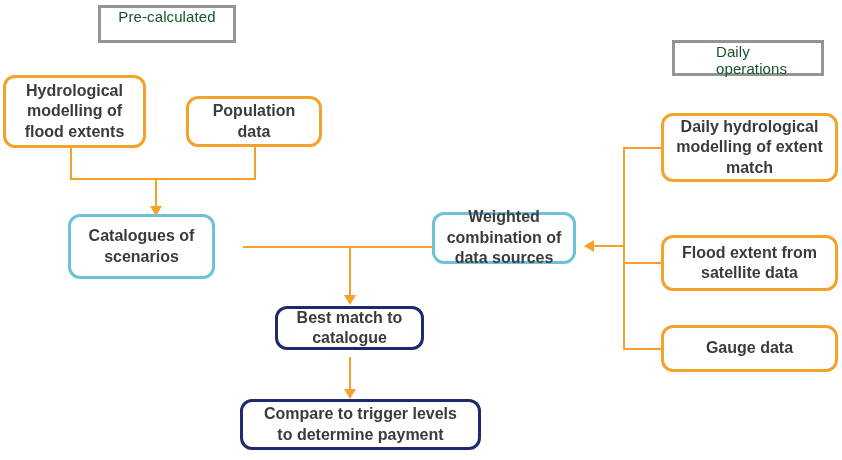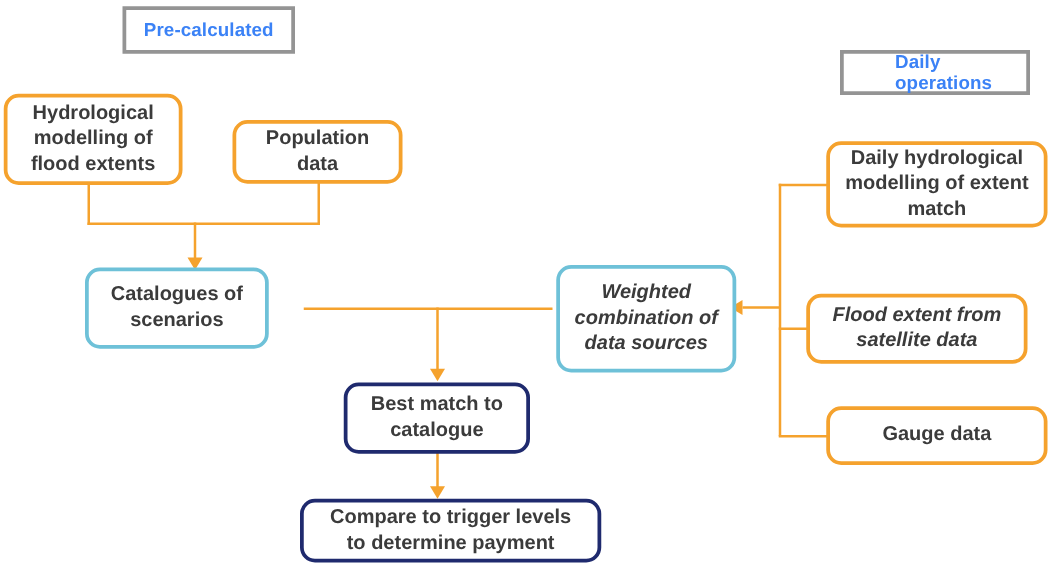--- a/index.html
+++ b/index.html
@@ -14,25 +14,25 @@
     background: #ffffff;
     font-family: "Liberation Sans", sans-serif;
     overflow: hidden;
   }
   
   .label-chip {
     position: absolute;
     box-sizing: border-box;
     border: 3px solid #949494;
     background: #ffffff;
-    color: #3b82f6;
+    color: #14532d;
     font-size: 15px;
-    font-weight: 700;
+    font-weight: 400;
     display: flex;
-    align-items: center;
+    align-items: flex-start;
     justify-content: center;
     letter-spacing: 0.1px;
   }
   
   .node {
     position: absolute;
     box-sizing: border-box;
     background: #ffffff;
     border-radius: 12px;
     display: flex;
@@ -129,29 +129,29 @@
     </div>
   </div>
 
   <div class="node cyan" style="left:68px; top:214px; width:147px; height:65px;">
     <div>
       <span>Catalogues of</span>
       <span>scenarios</span>
     </div>
   </div>
 
-  <div class="node cyan" style="left:445px; top:212px; width:144px; height:86px;font-style:italic;">
+  <div class="node cyan" style="left:432px; top:212px; width:144px; height:52px;">
     <div>
       <span>Weighted</span>
       <span>combination of</span>
       <span>data sources</span>
     </div>
   </div>
 
-  <div class="node navy" style="left:275px; top:306px; width:149px; height:57px;">
+  <div class="node navy" style="left:275px; top:306px; width:149px; height:44px;">
     <div>
       <span>Best match to</span>
       <span>catalogue</span>
     </div>
   </div>
 
   <div class="node navy" style="left:240px; top:399px; width:241px; height:51px;">
     <div>
       <span>Compare to trigger levels</span>
       <span>to determine payment</span>
@@ -159,21 +159,21 @@
   </div>
 
   <div class="node orange" style="left:661px; top:113px; width:177px; height:69px;">
     <div>
       <span>Daily hydrological</span>
       <span>modelling of extent</span>
       <span>match</span>
     </div>
   </div>
 
-  <div class="node orange" style="left:645px; top:235px; width:177px; height:56px;font-style:italic;">
+  <div class="node orange" style="left:661px; top:235px; width:177px; height:56px;">
     <div>
       <span>Flood extent from</span>
       <span>satellite data</span>
     </div>
   </div>
 
   <div class="node orange" style="left:661px; top:325px; width:177px; height:47px;">
     <div>
       <span>Gauge data</span>
     </div>

